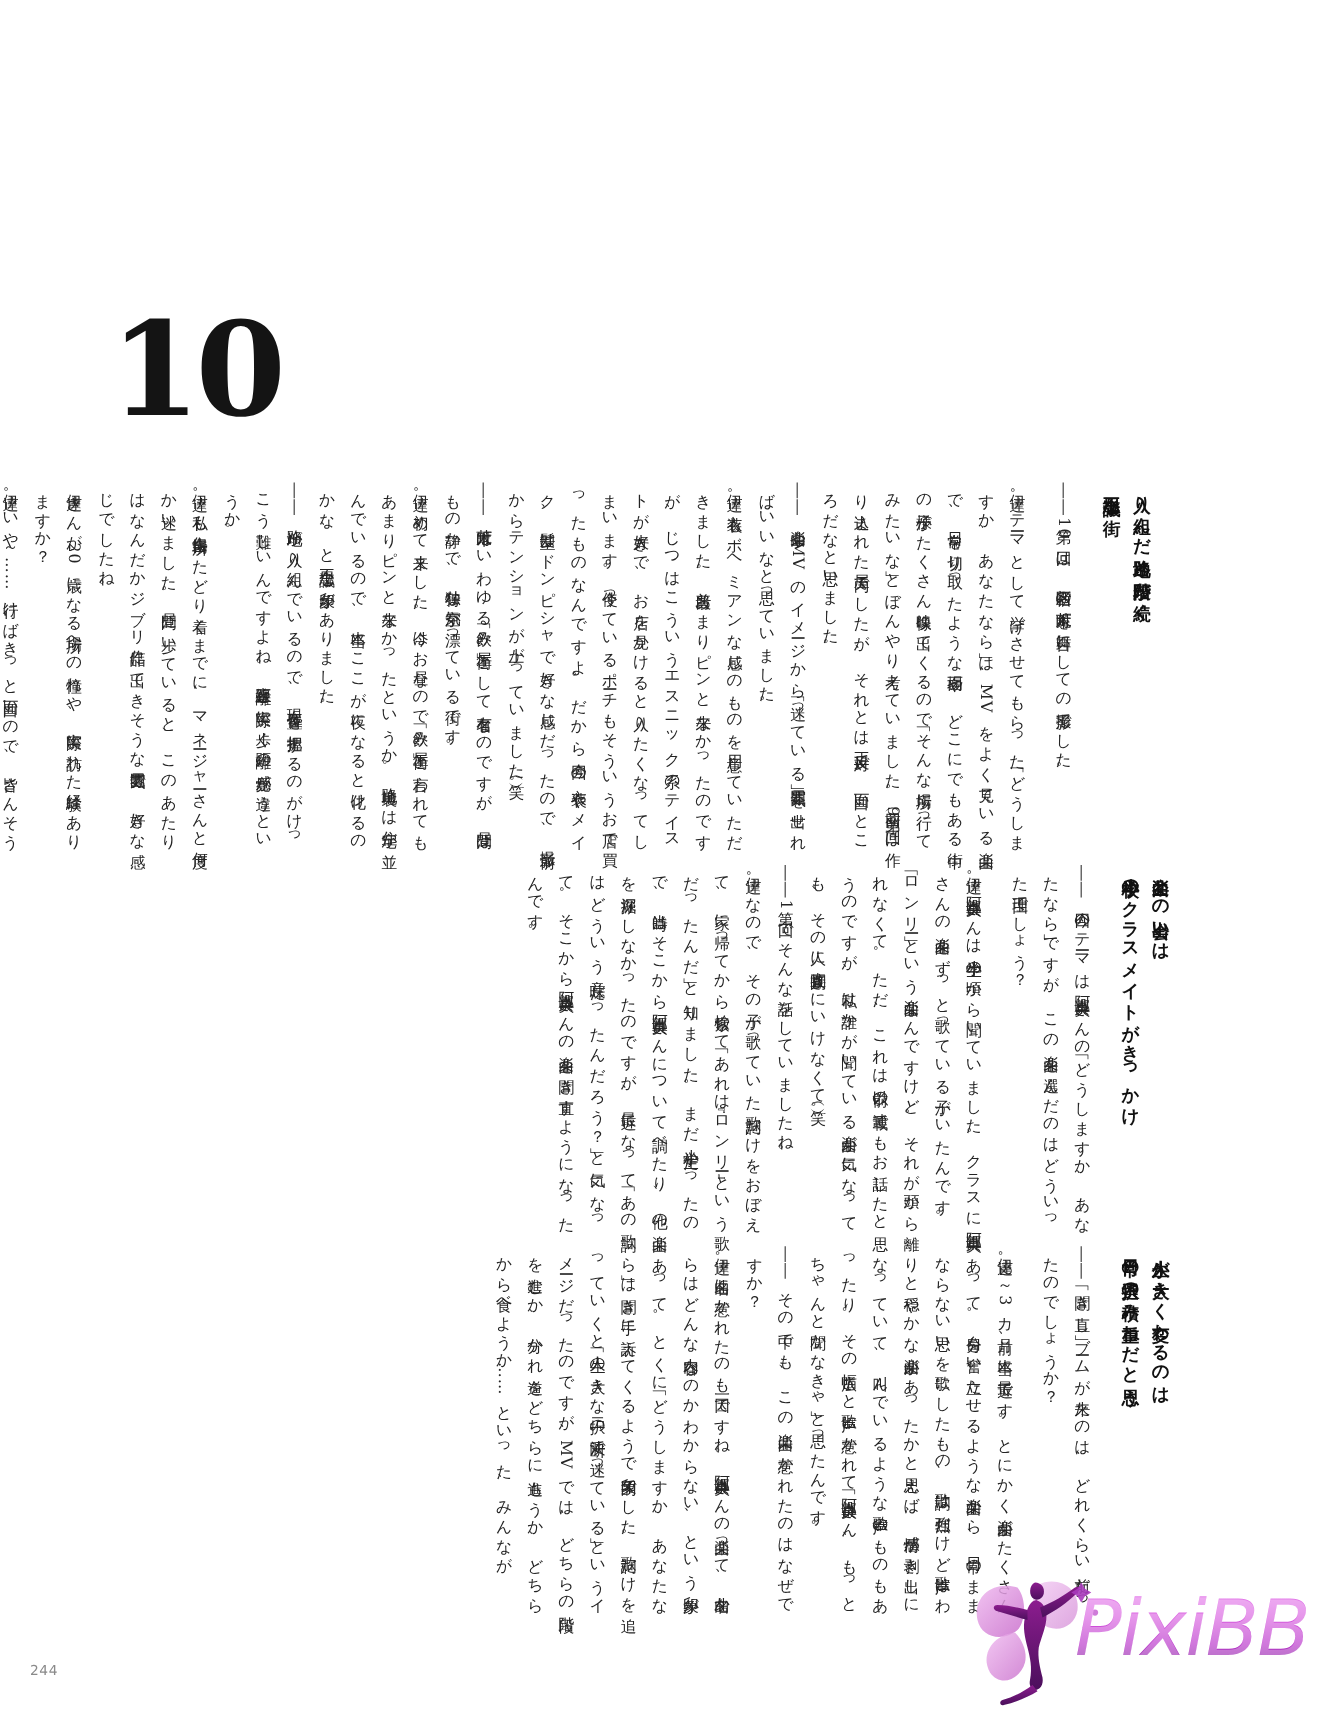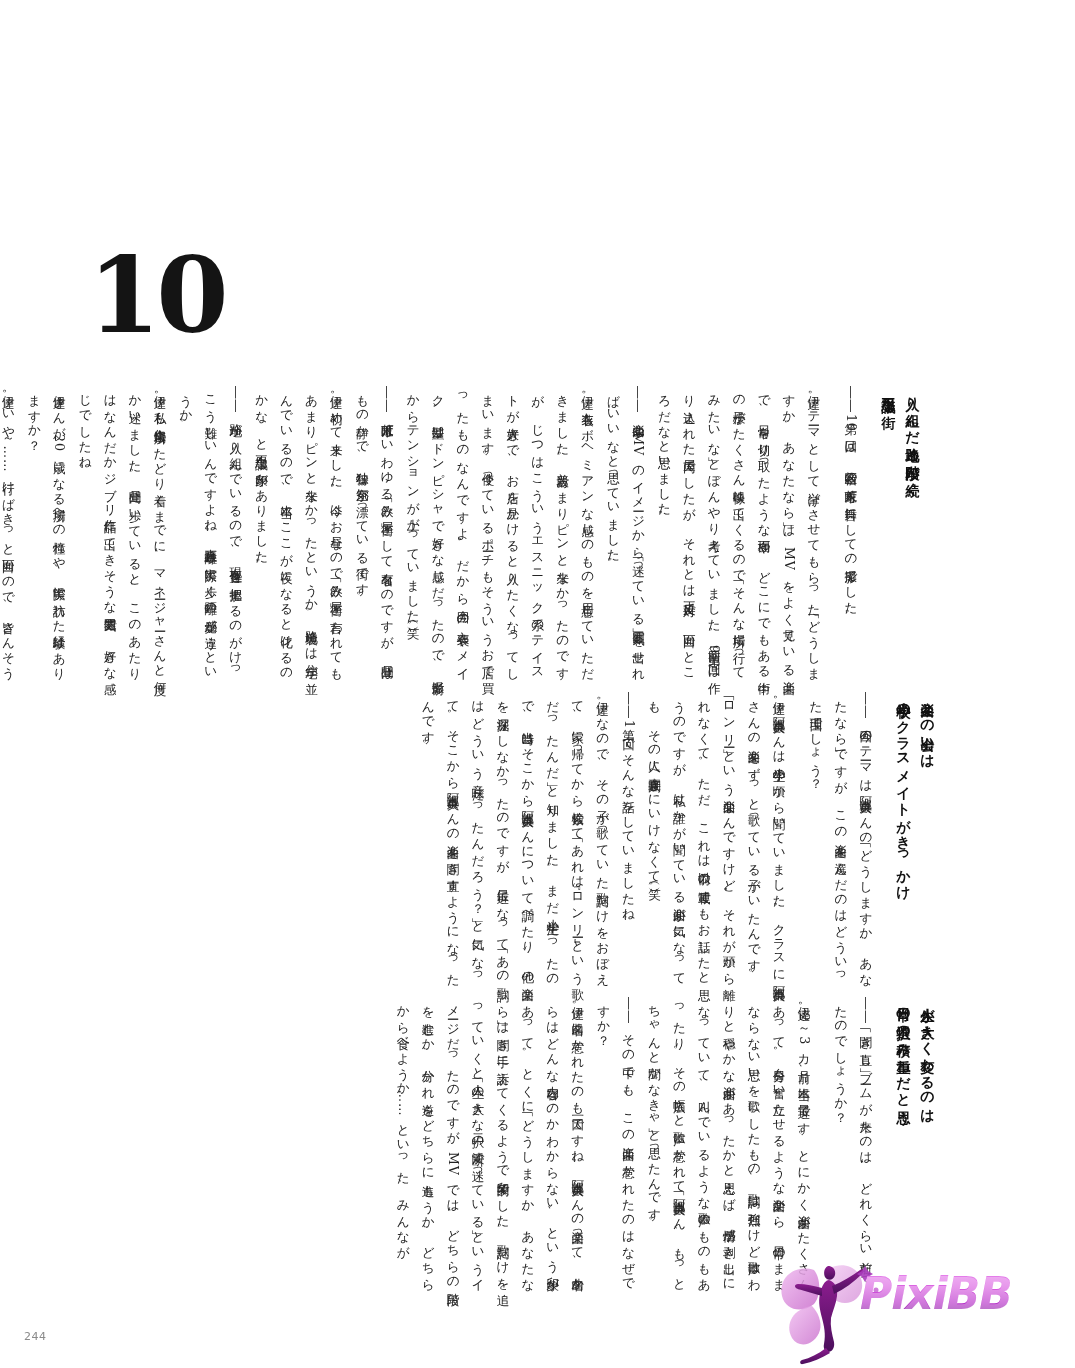--- a/index.html
+++ b/index.html
@@ -109,23 +109,23 @@
     left: 0;
     top: 0;
     width: 120px;
     height: 116px;
   }
   #watermark-text {
     position: absolute;
     left: 88px;
     top: 20px;
     font-family: "DejaVu Sans", "Liberation Sans", sans-serif;
-    font-weight: bold;
+    font-weight: normal;
     font-style: italic;
-    font-size: 44px;
+    font-size: 62px;
     line-height: 1;
     letter-spacing: -1px;
     background: linear-gradient(180deg, #e888ee 0%, #d95fe0 35%, #b72fc9 70%, #7d1e97 100%);
     -webkit-background-clip: text;
     background-clip: text;
     color: transparent;
     text-shadow: 0 1px 0 rgba(255,255,255,0.35);
     white-space: nowrap;
   }
 </style>

